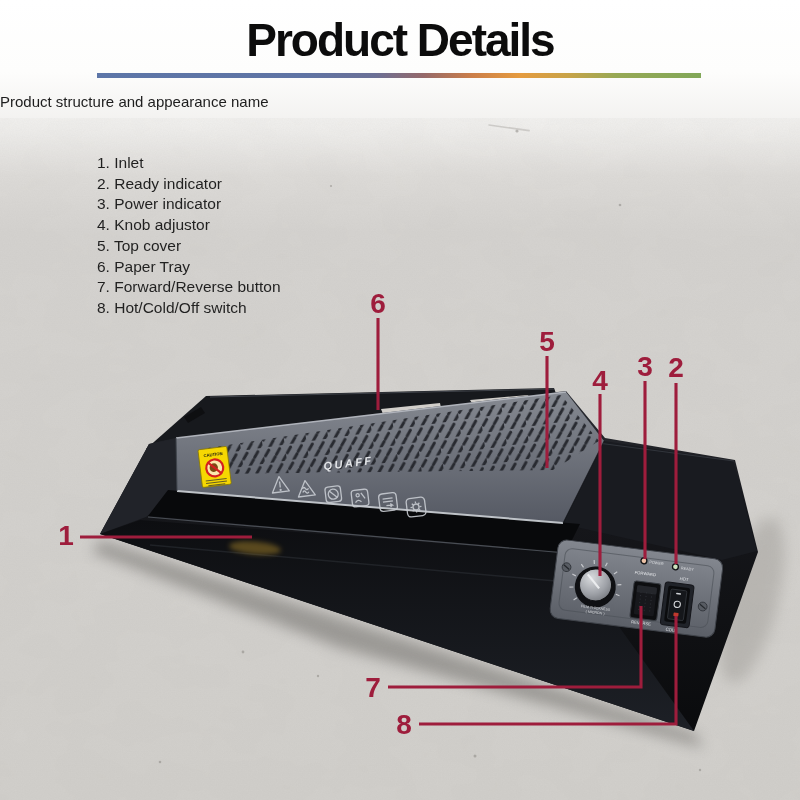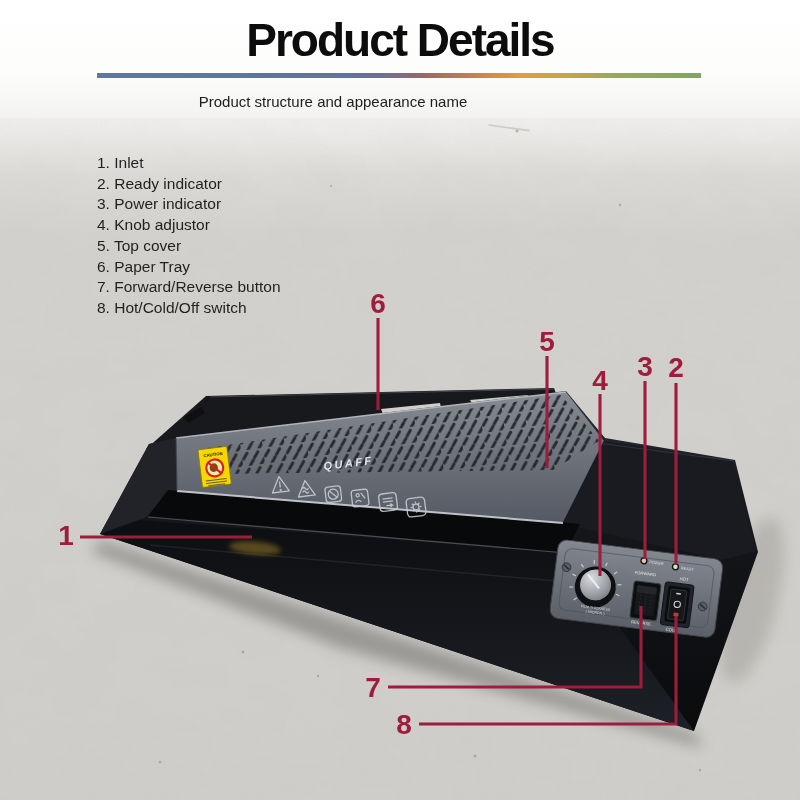--- a/index.html
+++ b/index.html
@@ -11,21 +11,21 @@
   .page{position:relative;width:800px;height:800px;}
   .title{
     position:absolute;top:13px;left:0;width:800px;text-align:center;
     font-size:46px;font-weight:bold;letter-spacing:-2px;color:#0c0c0c;margin:0;
   }
   .divider{
     position:absolute;left:97px;top:73px;width:604px;height:4.5px;
     background:linear-gradient(90deg,#5d76a8 0%,#5f74a4 34%,#6b7096 46%,#95696a 54%,#cb7e49 62%,#e59b3f 70%,#c8a348 78%,#97a955 86%,#81a758 100%);
   }
   .subtitle{
-    position:absolute;top:93px;left:0;width:666px;text-align:center;
+    position:absolute;top:93px;left:0;width:666px;text-align:left;
     font-size:15px;color:#1d1d1d;margin:0;
   }
   .parts{position:absolute;left:97px;top:153px;margin:0;padding:0;}
   .parts div{
     font-size:15.5px;line-height:20.7px;color:#171717;white-space:nowrap;
   }
   svg.photo{position:absolute;left:0;top:0;}
   .callout-num{font-family:"Liberation Sans",sans-serif;font-size:28px;font-weight:bold;fill:#9e1d3c;}
   .leader{fill:none;stroke:#9e1d3c;stroke-width:3.1px;}
   .panel-text{font-family:"Liberation Sans",sans-serif;fill:#e3e5e8;}

